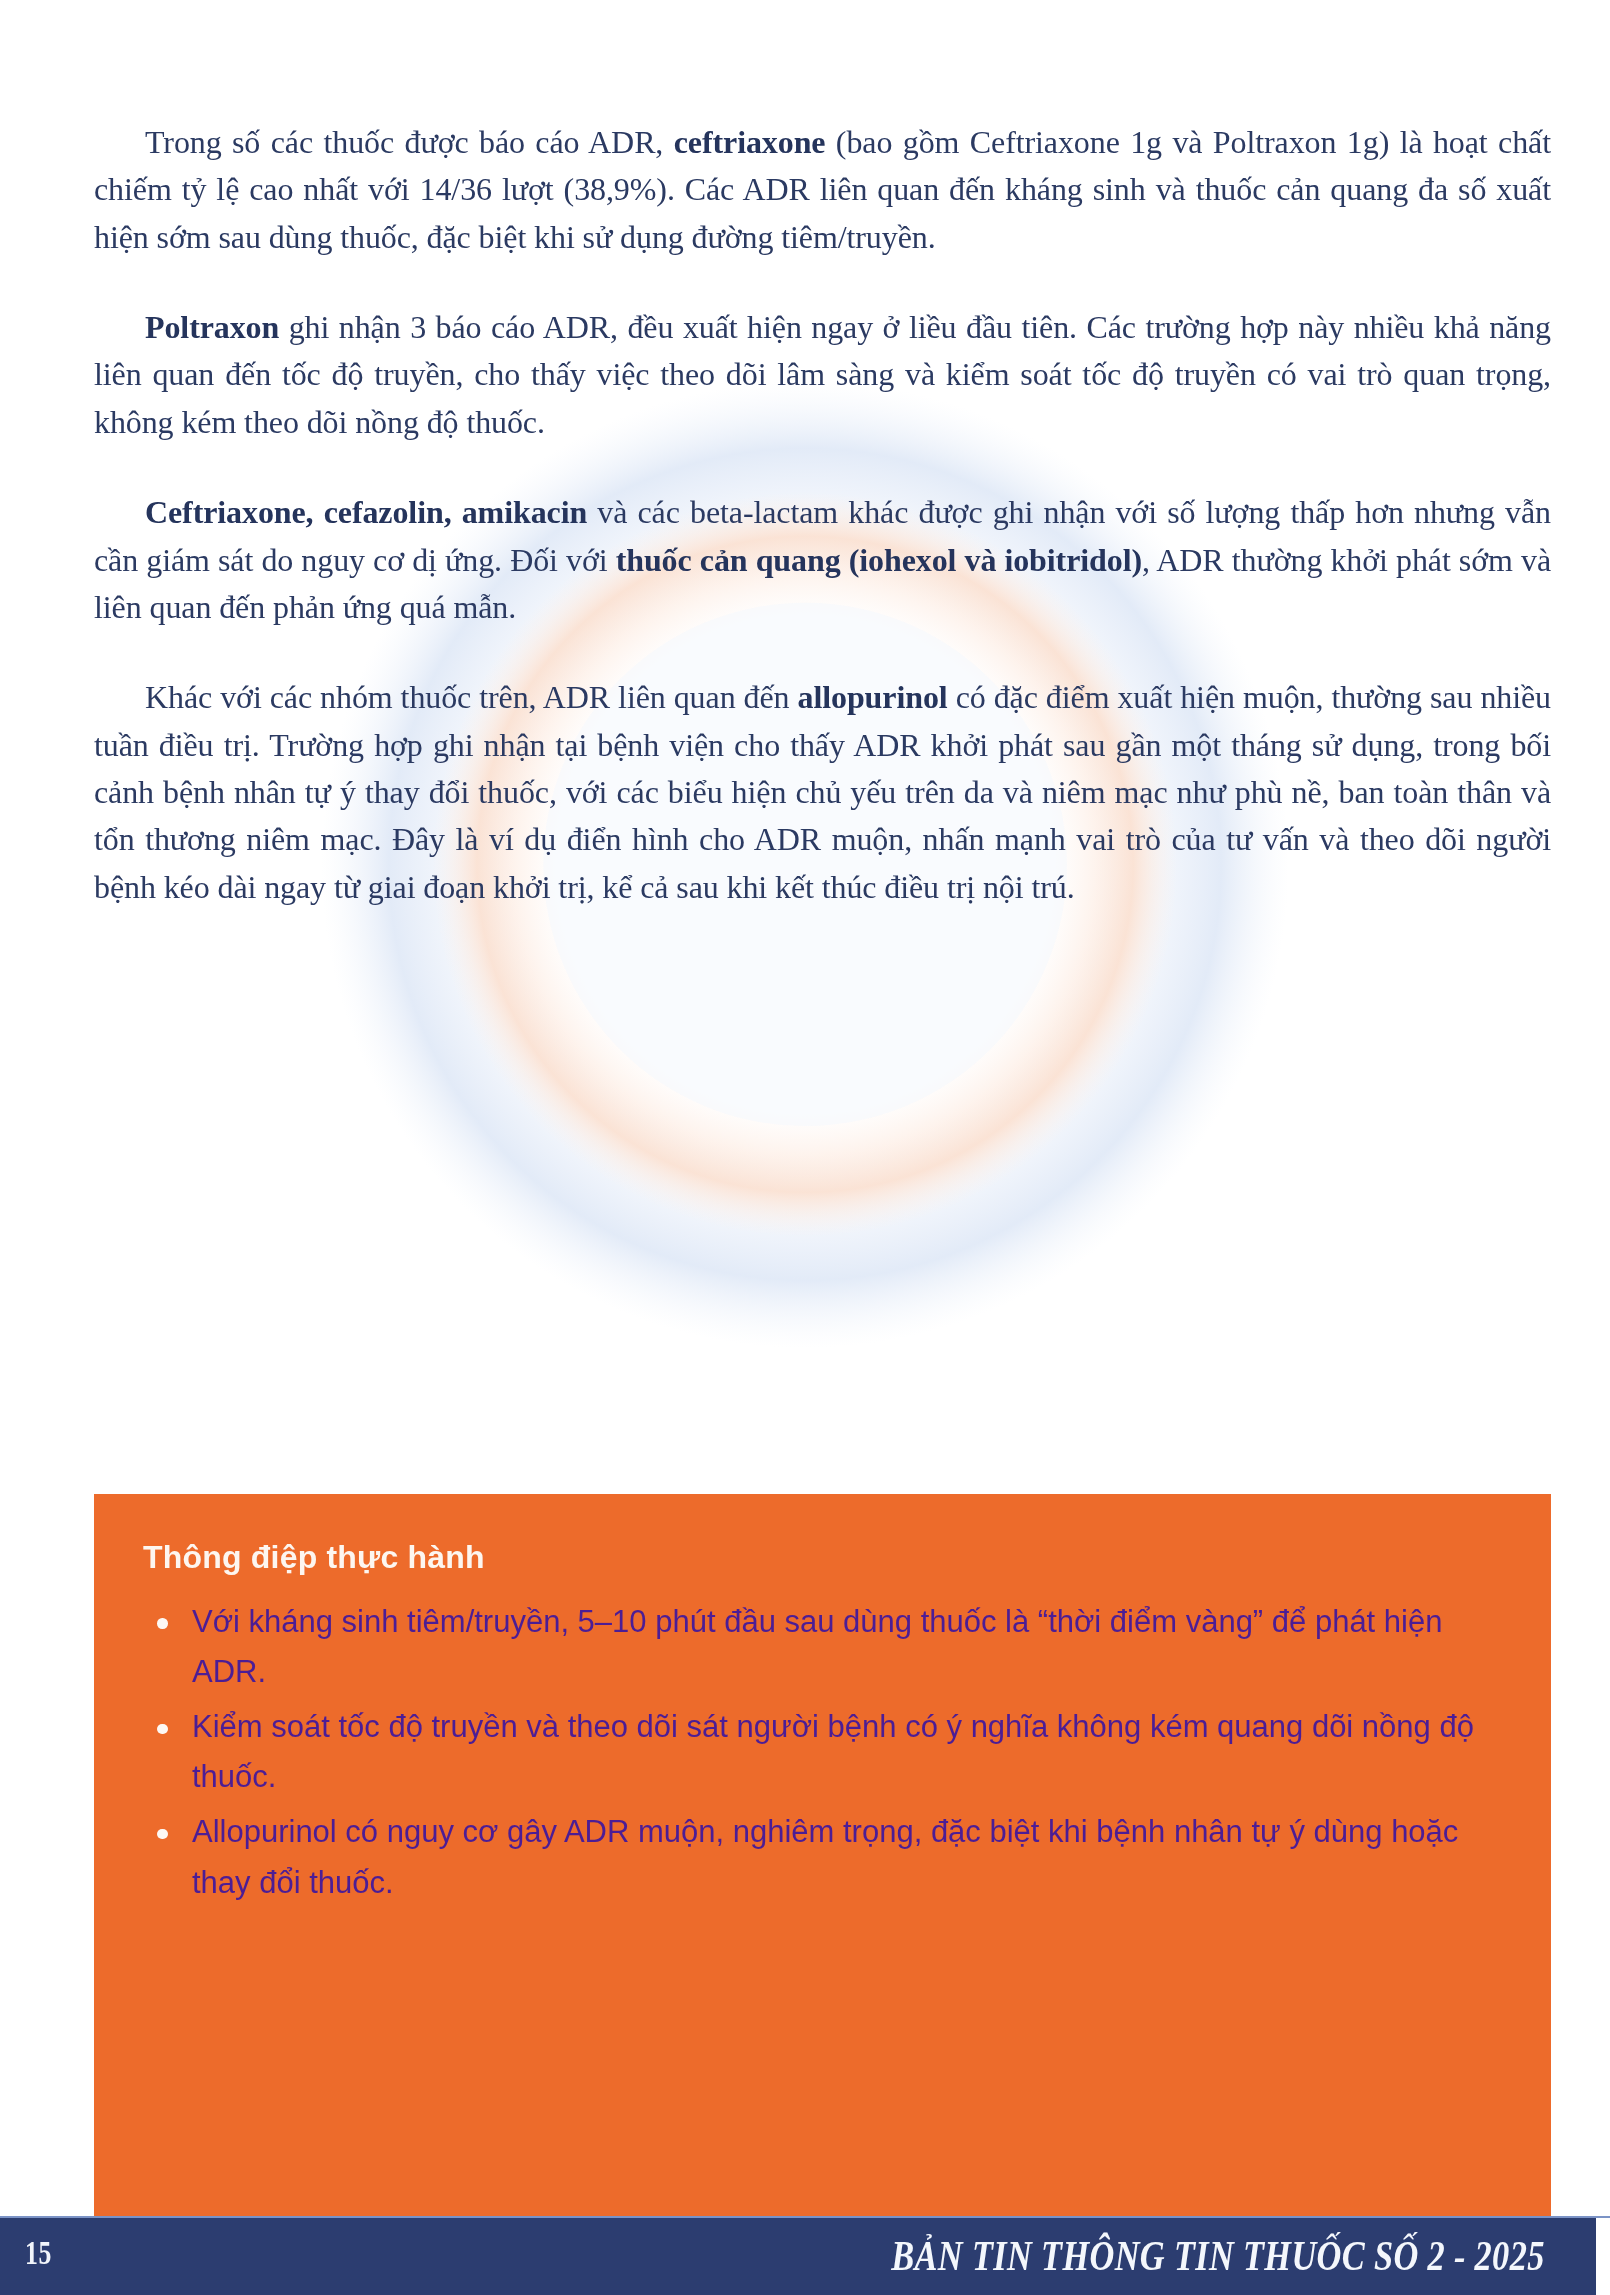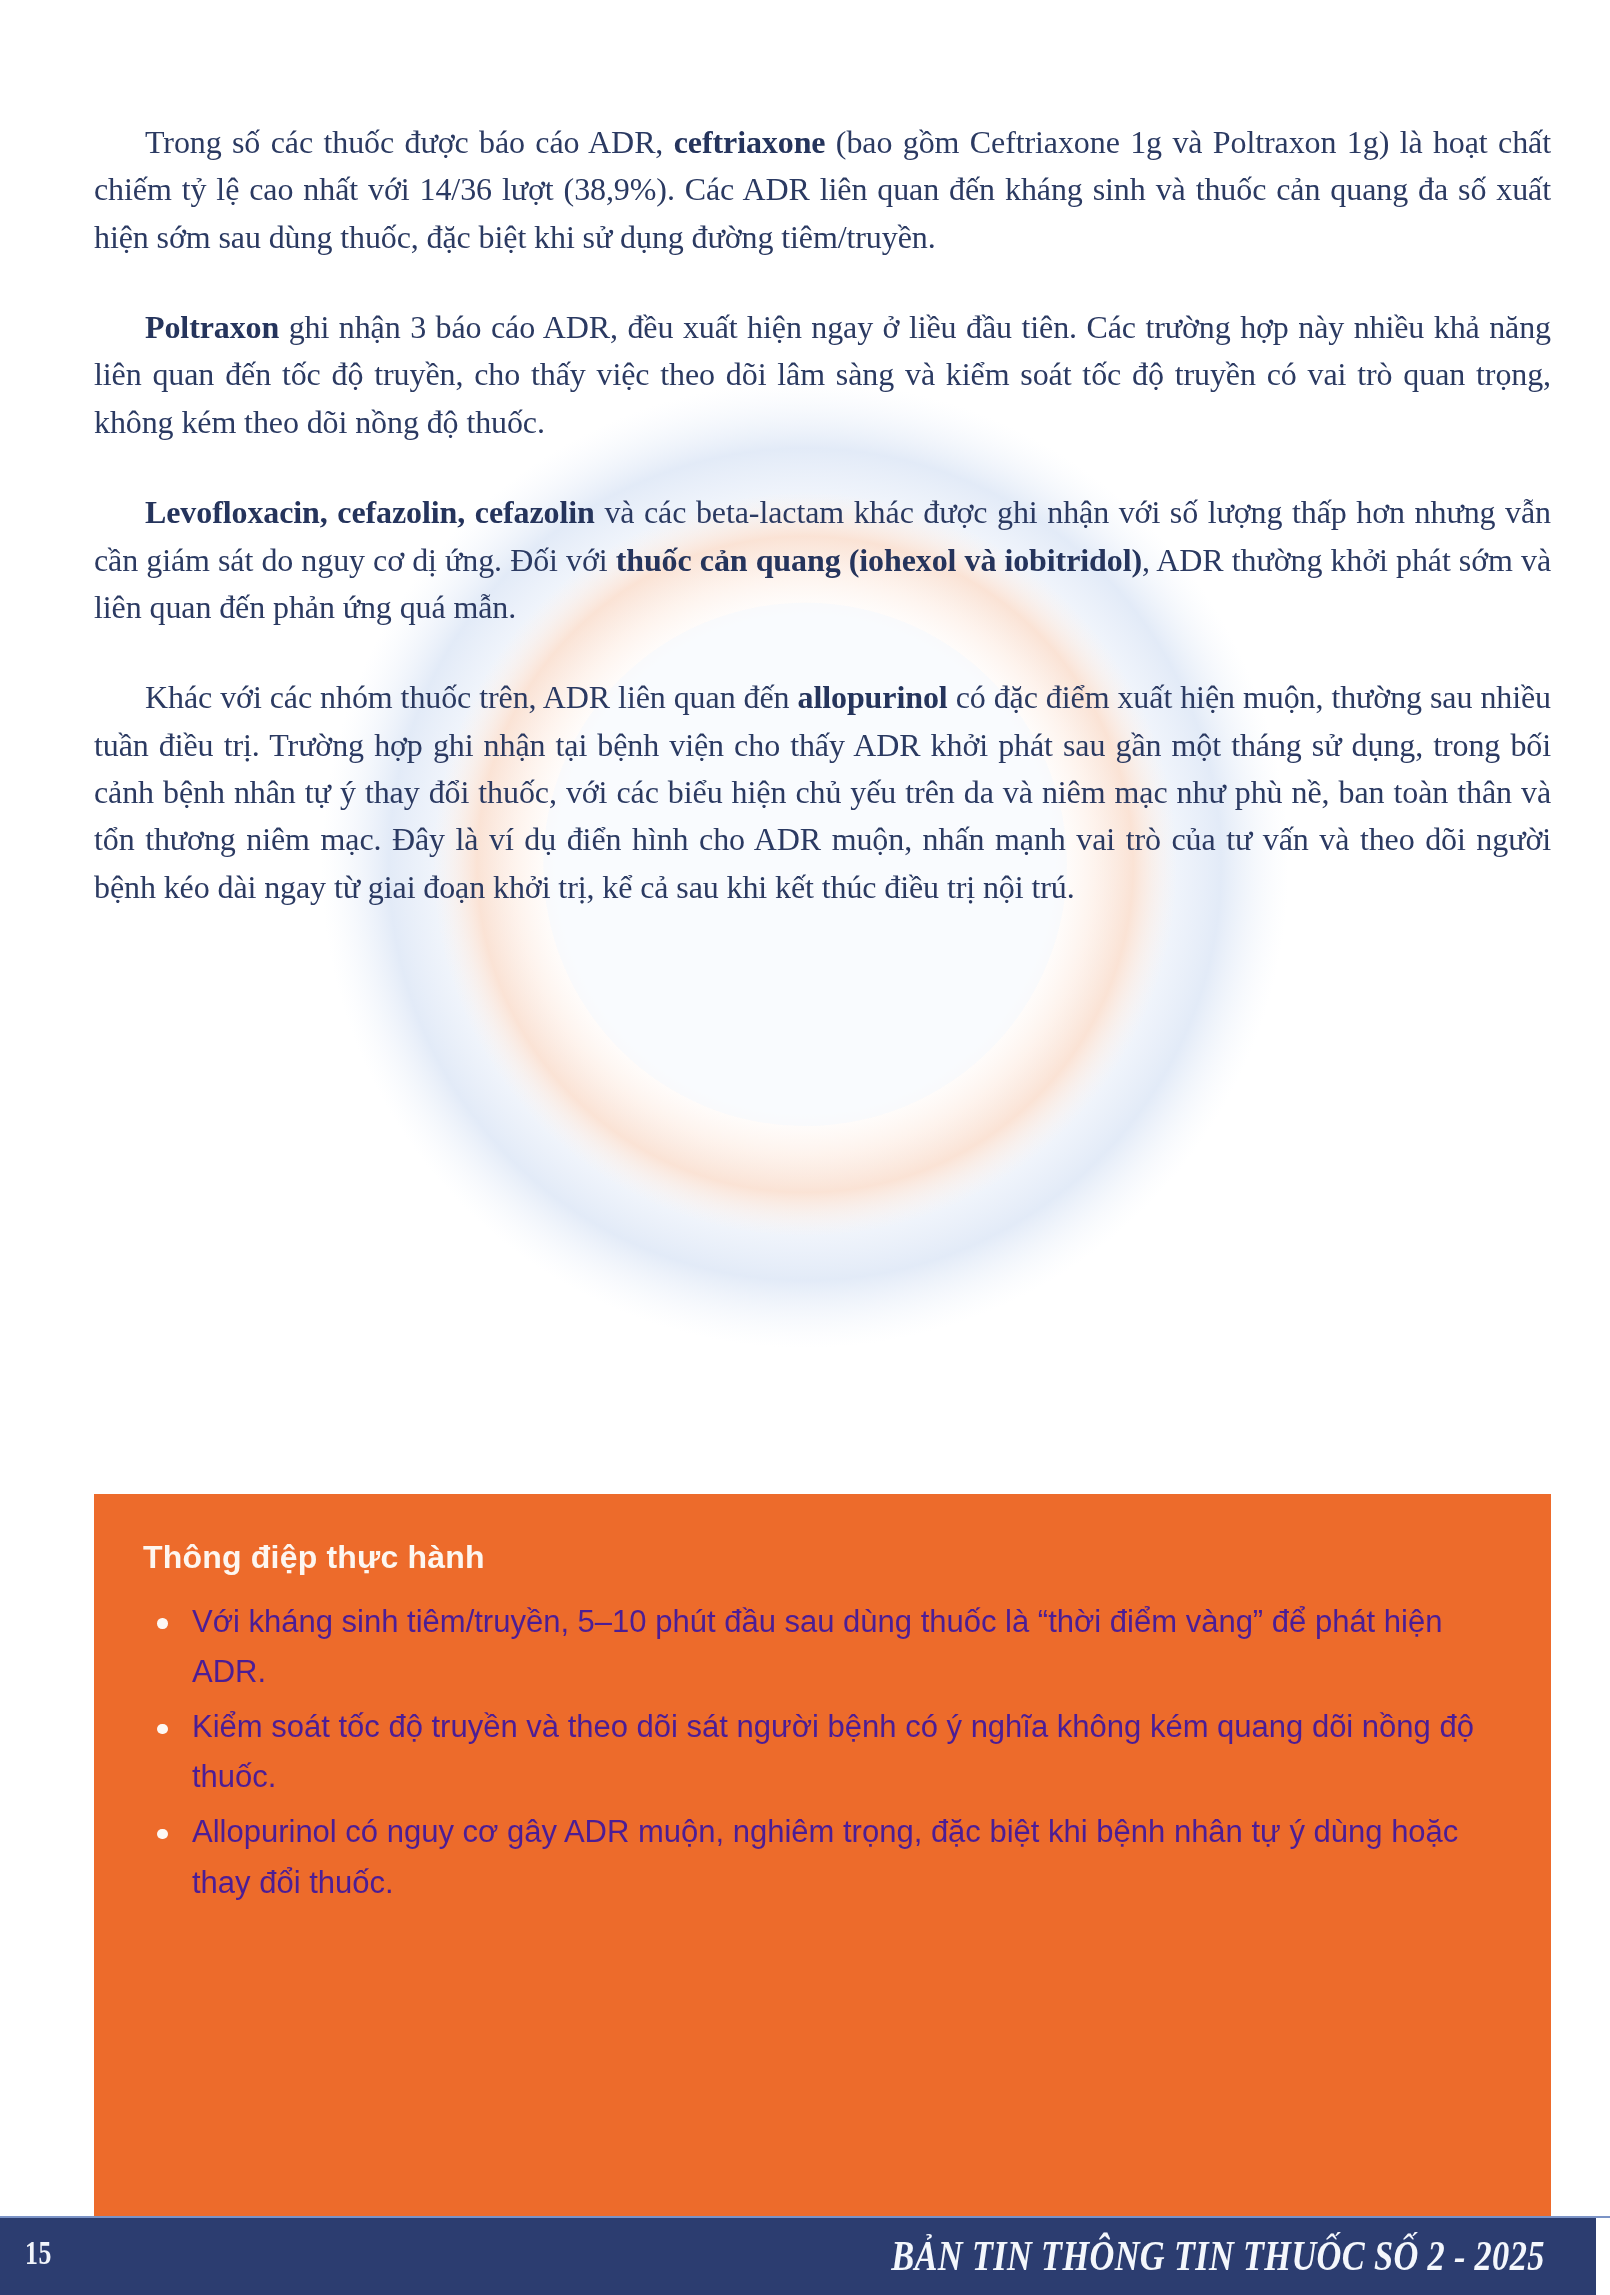--- a/index.html
+++ b/index.html
@@ -173,21 +173,21 @@
 
     <p class="para">
       <span>Trong số các thuốc được báo cáo ADR, </span><b>ceftriaxone</b><span> (bao gồm Ceftriaxone 1g và Poltraxon 1g) là hoạt chất chiếm tỷ lệ cao nhất với 14/36 lượt (38,9%). Các ADR liên quan đến kháng sinh và thuốc cản quang đa số xuất hiện sớm sau dùng thuốc, đặc biệt khi sử dụng đường tiêm/truyền.</span>
     </p>
 
     <p class="para">
       <b>Poltraxon</b><span> ghi nhận 3 báo cáo ADR, đều xuất hiện ngay ở liều đầu tiên. Các trường hợp này nhiều khả năng liên quan đến tốc độ truyền, cho thấy việc theo dõi lâm sàng và kiểm soát tốc độ truyền có vai trò quan trọng, không kém theo dõi nồng độ thuốc.</span>
     </p>
 
     <p class="para">
-      <b>Levofloxacin, cefazolin, cefazolin</b><span> và các beta-lactam khác được ghi nhận với số lượng thấp hơn nhưng vẫn cần giám sát do nguy cơ dị ứng. Đối với </span><b>thuốc cản quang (iohexol và iobitridol)</b><span>, ADR thường khởi phát sớm và liên quan đến phản ứng quá mẫn.</span>
+      <b>Ceftriaxone, cefazolin, amikacin</b><span> và các beta-lactam khác được ghi nhận với số lượng thấp hơn nhưng vẫn cần giám sát do nguy cơ dị ứng. Đối với </span><b>thuốc cản quang (iohexol và iobitridol)</b><span>, ADR thường khởi phát sớm và liên quan đến phản ứng quá mẫn.</span>
     </p>
 
     <p class="para">
       <span>Khác với các nhóm thuốc trên, ADR liên quan đến </span><b>allopurinol</b><span> có đặc điểm xuất hiện muộn, thường sau nhiều tuần điều trị. Trường hợp ghi nhận tại bệnh viện cho thấy ADR khởi phát sau gần một tháng sử dụng, trong bối cảnh bệnh nhân tự ý thay đổi thuốc, với các biểu hiện chủ yếu trên da và niêm mạc như phù nề, ban toàn thân và tổn thương niêm mạc. Đây là ví dụ điển hình cho ADR muộn, nhấn mạnh vai trò của tư vấn và theo dõi người bệnh kéo dài ngay từ giai đoạn khởi trị, kể cả sau khi kết thúc điều trị nội trú.</span>
     </p>
 
   </div>
 
   <div class="tipbox">
     <div class="tipbox-title">Thông điệp thực hành</div>

